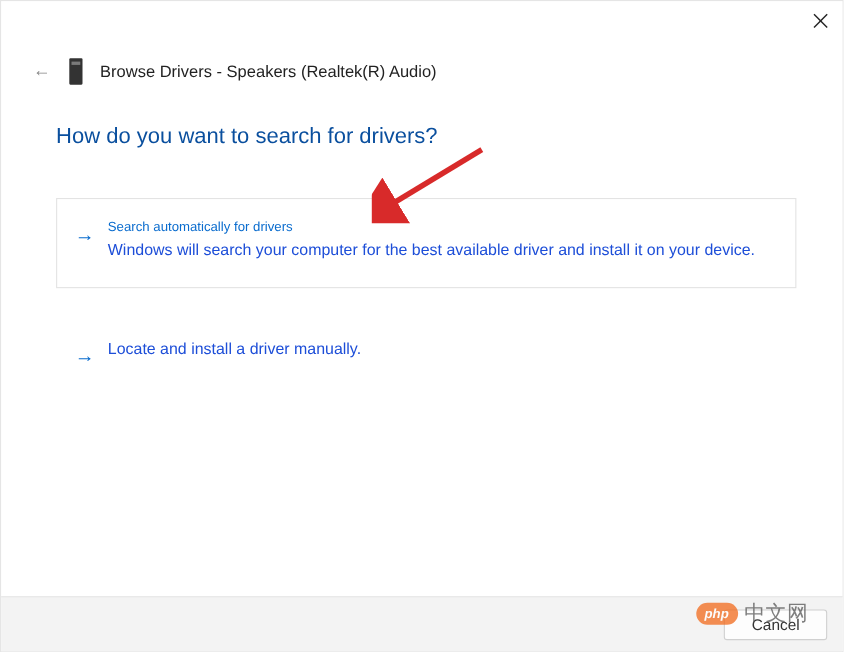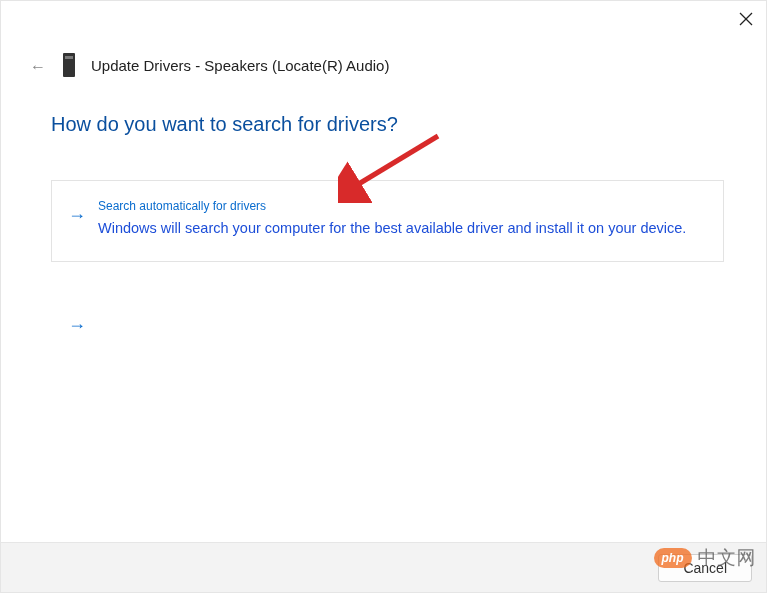--- a/index.html
+++ b/index.html
@@ -124,21 +124,21 @@
       font-family: inherit;
     }
     .red-arrow {
       position: absolute;
       left: 338px;
       top: 128px;
       pointer-events: none;
     }
     .watermark {
       position: absolute;
-      right: 11px;
+      right: 32px;
       bottom: 22px;
       display: flex;
       align-items: center;
       gap: 6px;
       opacity: 0.75;
       pointer-events: none;
     }
     .wm-badge {
       background: #f26a1b;
       color: #fff;
@@ -162,37 +162,38 @@
   <div class="titlebar">
     <svg class="close-icon" viewBox="0 0 16 16">
       <line x1="2" y1="2" x2="14" y2="14" stroke="#222" stroke-width="1.3"></line>
       <line x1="14" y1="2" x2="2" y2="14" stroke="#222" stroke-width="1.3"></line>
     </svg>
   </div>
 
   <div class="header">
     <span class="back-arrow">←</span>
     <span class="speaker-icon"></span>
-    <span class="header-title">Update Drivers - Speakers (Locate(R) Audio)</span>
+    <span class="header-title">Browse Drivers - Speakers (Realtek(R) Audio)</span>
   </div>
 
   <div class="content">
     <h1 class="question">How do you want to search for drivers?</h1>
 
     <div class="option selected">
       <span class="option-arrow">→</span>
       <div class="option-content">
         <div class="option-title">Search automatically for drivers</div>
         <div class="option-desc">Windows will search your computer for the best available driver and install it on your device.</div>
       </div>
     </div>
 
     <div class="option">
       <span class="option-arrow">→</span>
       <div class="option-content">
+        <div class="option-desc">Locate and install a driver manually.</div>
       </div>
     </div>
   </div>
 
   <div class="footer">
     <button class="cancel-btn">Cancel</button>
   </div>
 
 </div>
 

